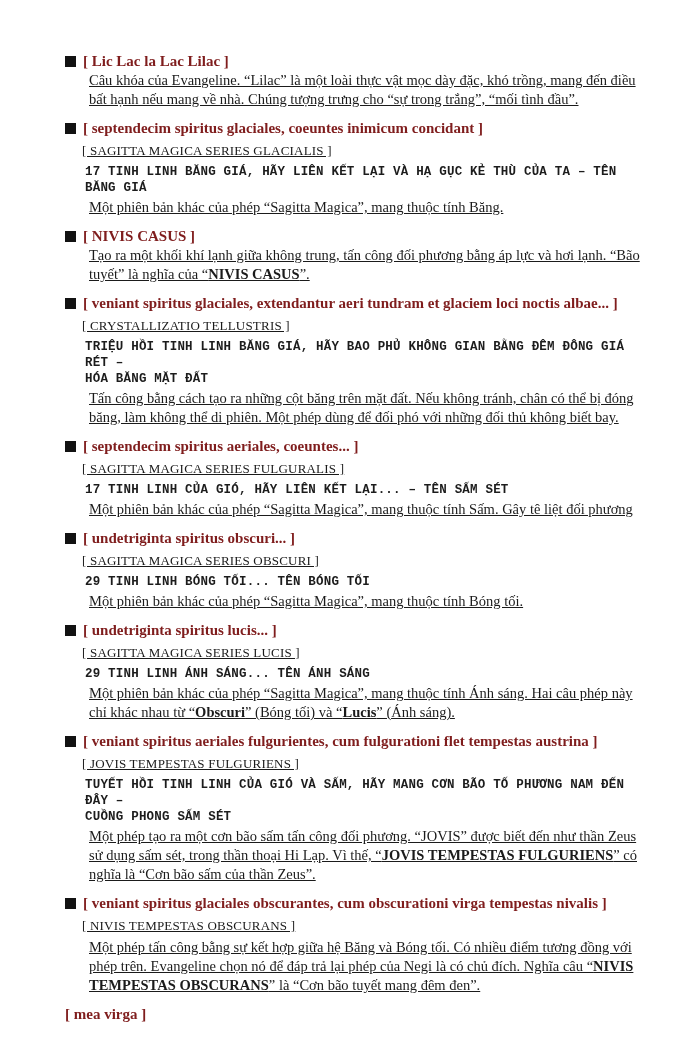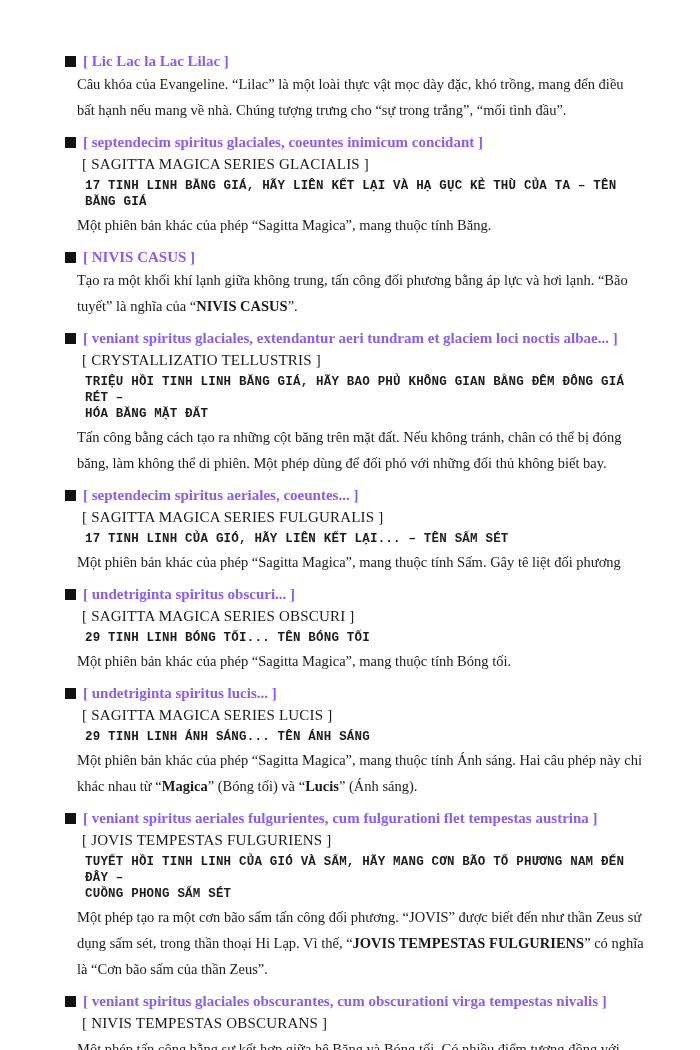--- a/index.html
+++ b/index.html
@@ -12,53 +12,55 @@
   }
   .page{
     padding:52px 56px 0 65px;
     box-sizing:border-box;
   }
   .entry{margin-bottom:10px;}
   .latin-line{
     font-weight:bold;
     font-size:15px;
     line-height:19px;
-    color:#8b5cf6;
+    color:#7f1d1d;
     display:flex;
     align-items:baseline;
   }
   .bullet{
     display:inline-block;
     width:11px;height:11px;
     background:#121212;
     margin-right:7px;
     flex:0 0 auto;
     transform:translateY(1px);
   }
   .spell-name{
-    font-size:15px;
+    font-size:13px;
     line-height:23px;
     margin:1px 0 1px 17px;
     color:#1a1a1a;
     letter-spacing:.2px;
+    text-decoration:underline;
   }
   .spell-translation{
     font-family:Liberation Mono, monospace;
     font-weight:bold;
     font-size:12.5px;
     line-height:16px;
     margin:2px 0 2px 20px;
     letter-spacing:.2px;
     color:#1c1c1c;
   }
   .description{
     font-size:14.5px;
-    line-height:26px;
-    margin-left:12px;
+    line-height:19px;
+    margin-left:24px;
     color:#1b1b1b;
+    text-decoration:underline;
   }
   .description b{font-weight:bold;}
 </style>
 </head>
 <body>
 
 <div class="page">
   <div>
   <div class="entry">
     <div class="latin-line">
@@ -129,21 +131,21 @@
 
   <div class="entry">
     <div class="latin-line">
       <span class="bullet"></span>
       <span>[ undetriginta spiritus lucis... ]</span>
     </div>
     <div class="spell-name">[ SAGITTA MAGICA SERIES LUCIS ]</div>
     <div class="spell-translation">
           <div>29 TINH LINH ÁNH SÁNG... TÊN ÁNH SÁNG</div>
         </div>
-    <div class="description"><span>Một phiên bản khác của phép “Sagitta Magica”, mang thuộc tính Ánh sáng. Hai câu phép này chỉ khác nhau từ “</span><b>Magica</b><span>” (Bóng tối) và “</span><b>Lucis</b><span>” (Ánh sáng).</span></div>
+    <div class="description"><span>Một phiên bản khác của phép “Sagitta Magica”, mang thuộc tính Ánh sáng. Hai câu phép này chỉ khác nhau từ “</span><b>Obscuri</b><span>” (Bóng tối) và “</span><b>Lucis</b><span>” (Ánh sáng).</span></div>
   </div>
 
   <div class="entry">
     <div class="latin-line">
       <span class="bullet"></span>
       <span>[ veniant spiritus aeriales fulgurientes, cum fulgurationi flet tempestas austrina ]</span>
     </div>
     <div class="spell-name">[ JOVIS TEMPESTAS FULGURIENS ]</div>
     <div class="spell-translation">
           <div>TUYẾT HỒI TINH LINH CỦA GIÓ VÀ SẤM, HÃY MANG CƠN BÃO TỐ PHƯƠNG NAM ĐẾN ĐÂY –</div>

